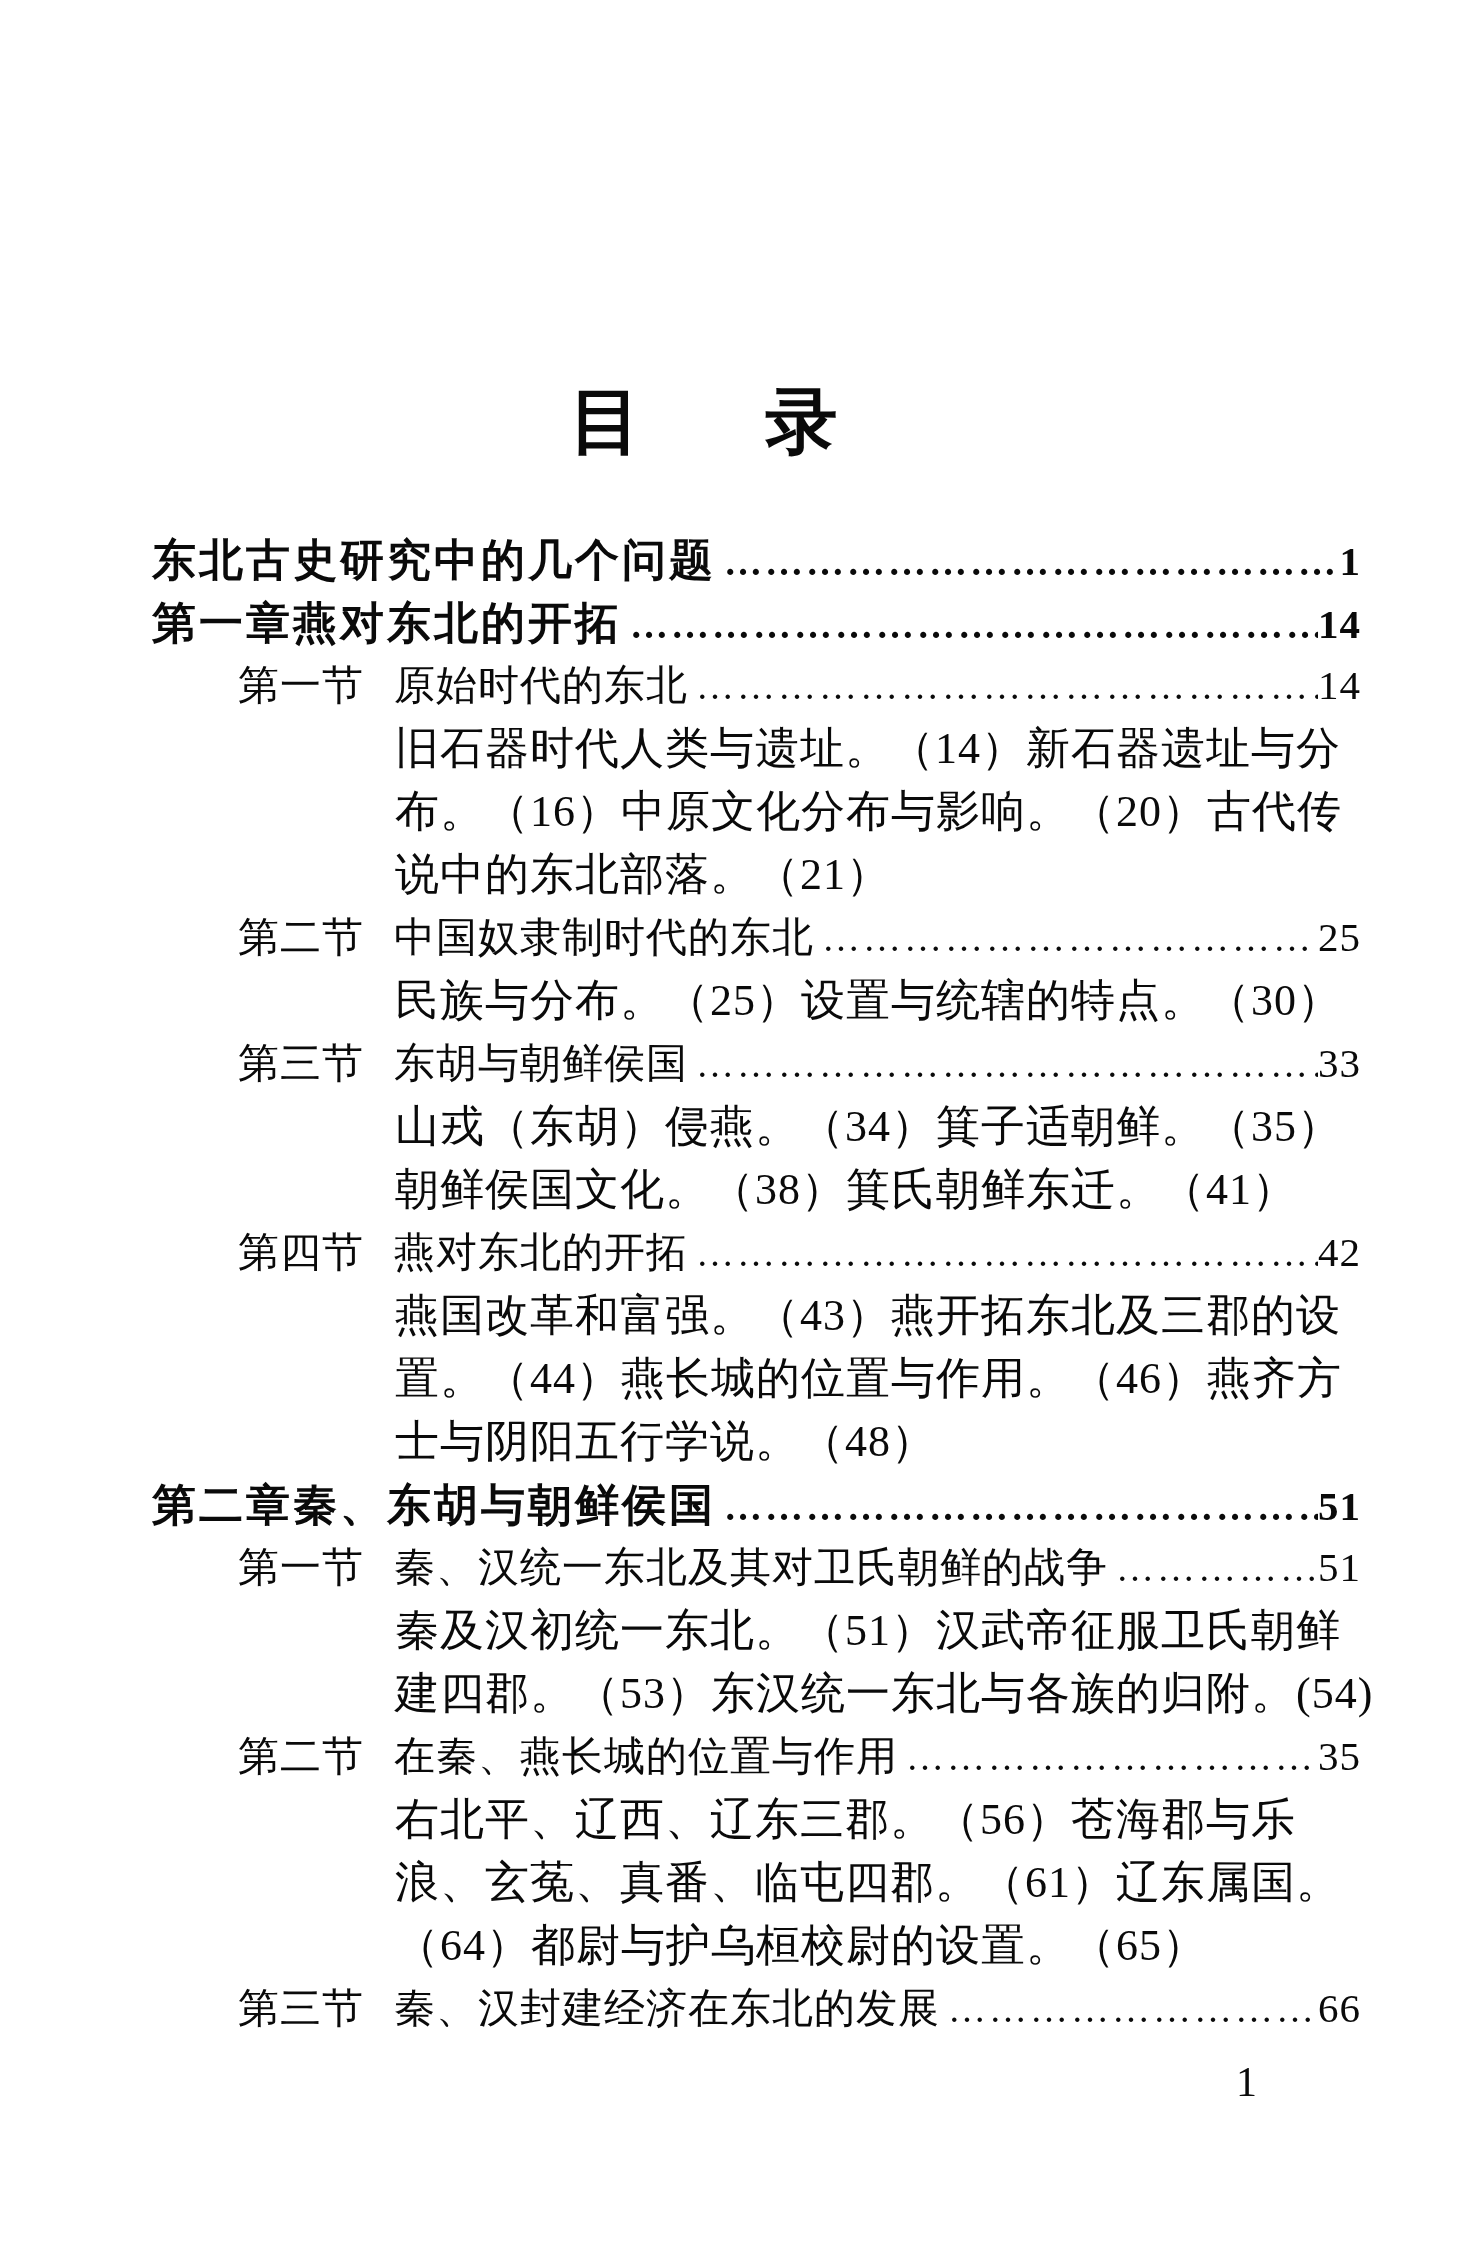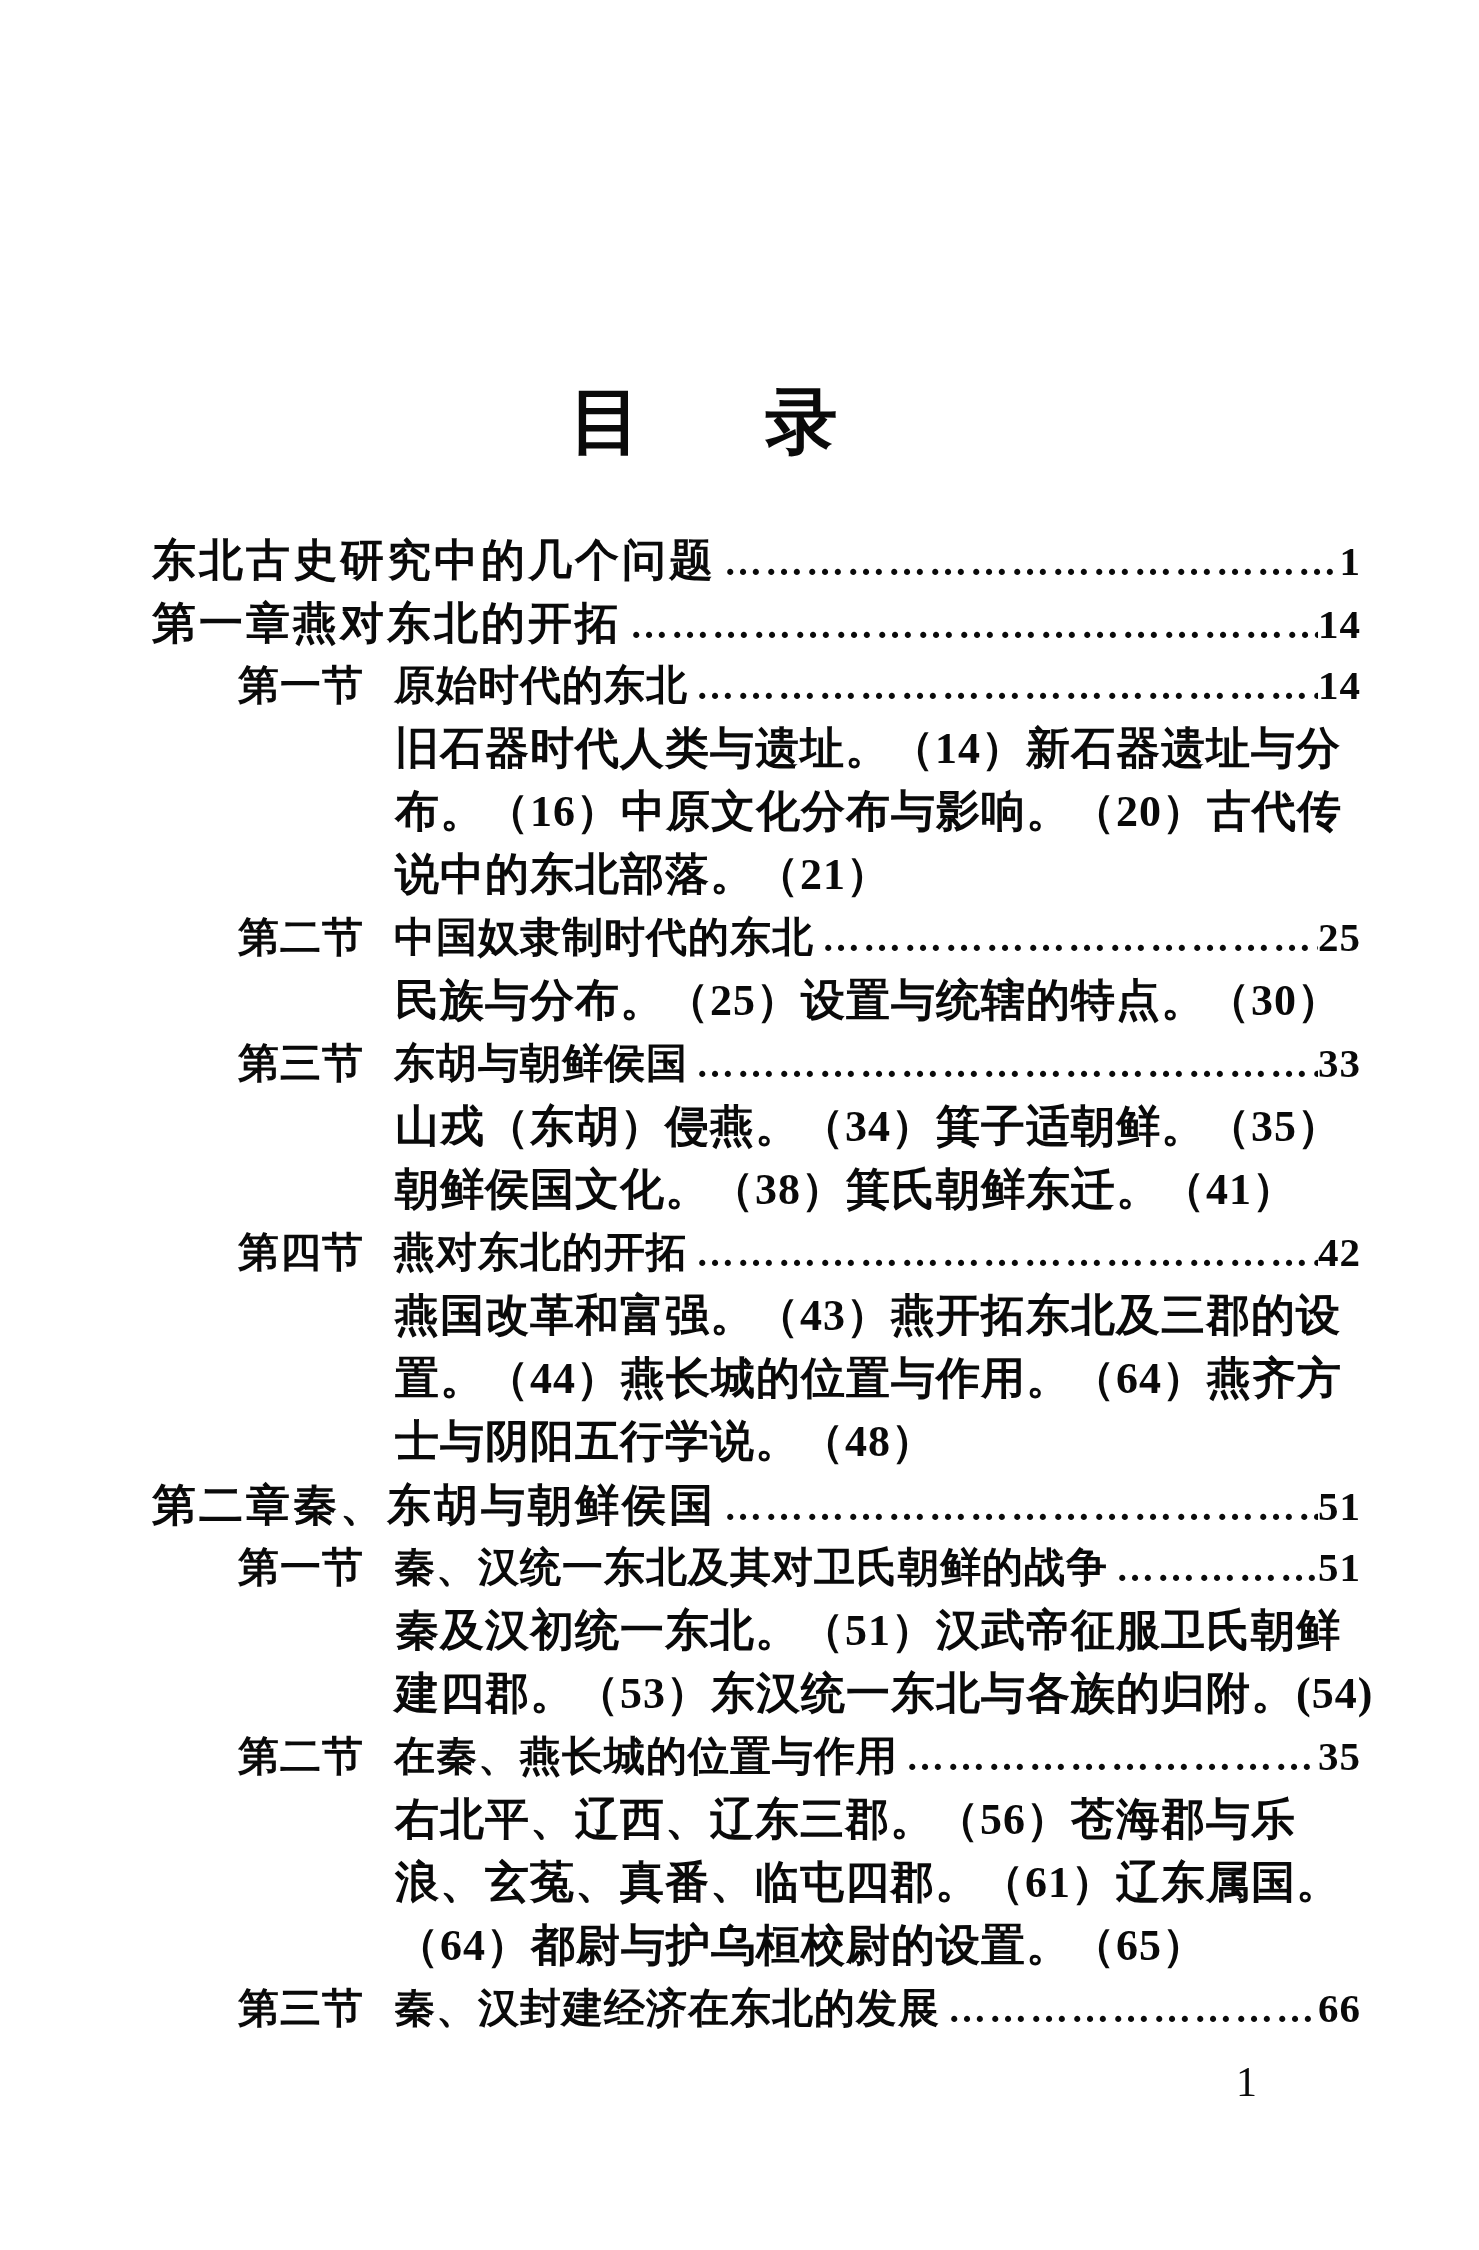--- a/index.html
+++ b/index.html
@@ -31,21 +31,20 @@
   }
   .toc {
     padding-right: 118px;
   }
   .line {
     display: flex;
     align-items: baseline;
     height: 63px;
     line-height: 63px;
     white-space: nowrap;
-    font-weight: bold;
   }
   .line.chapter {
     margin-left: 152px;
     font-family: "Liberation Sans", sans-serif;
     font-weight: 900;
     font-size: 44px;
     letter-spacing: 3px;
   }
   .line.chapter .label { }
   .line.section {
@@ -156,21 +155,21 @@
       <span class="label">第四节</span>
       <span class="title">燕对东北的开拓</span>
       <span class="leader">……………………………………………………………………………………………………………………………………</span>
       <span class="pagenum">42</span>
     </div>
 
     <div class="line desc">
       <span>燕国改革和富强。（43）燕开拓东北及三郡的设</span>
     </div>
     <div class="line desc">
-      <span>置。（44）燕长城的位置与作用。（64）燕齐方</span>
+      <span>置。（44）燕长城的位置与作用。（46）燕齐方</span>
     </div>
     <div class="line desc">
       <span>士与阴阳五行学说。（48）</span>
     </div>
 
     <div class="line chapter">
       <span class="label">第二章</span>
       <span class="title">秦、东胡与朝鲜侯国</span>
       <span class="leader">……………………………………………………………………………………………………………………………………</span>
       <span class="pagenum">51</span>

